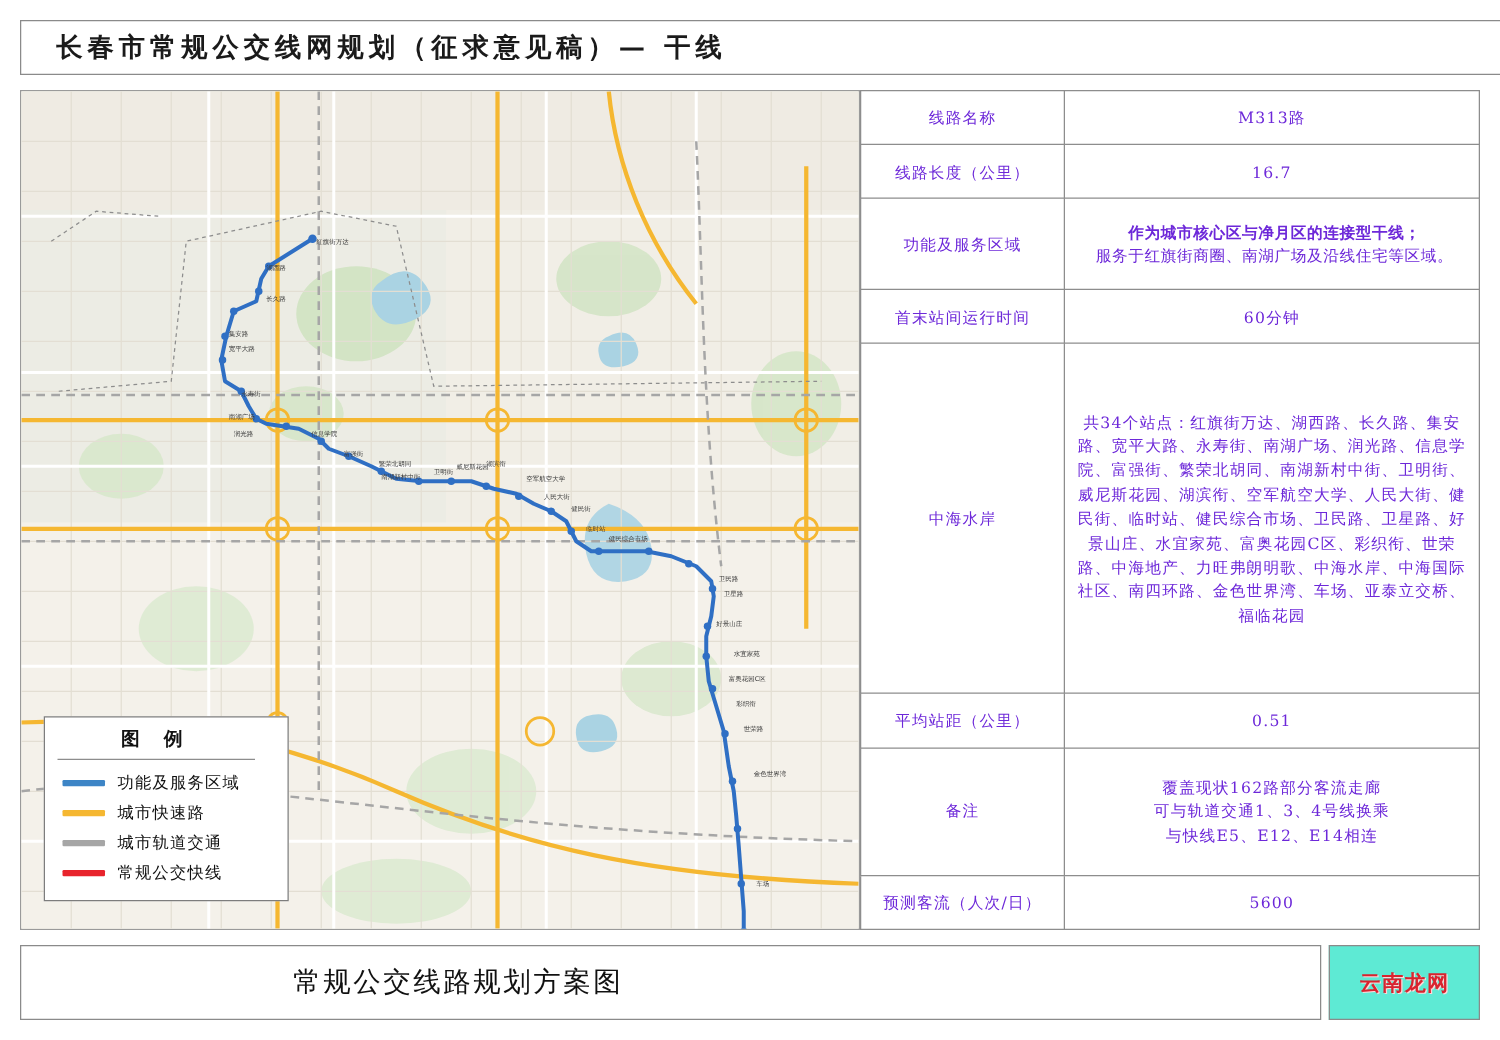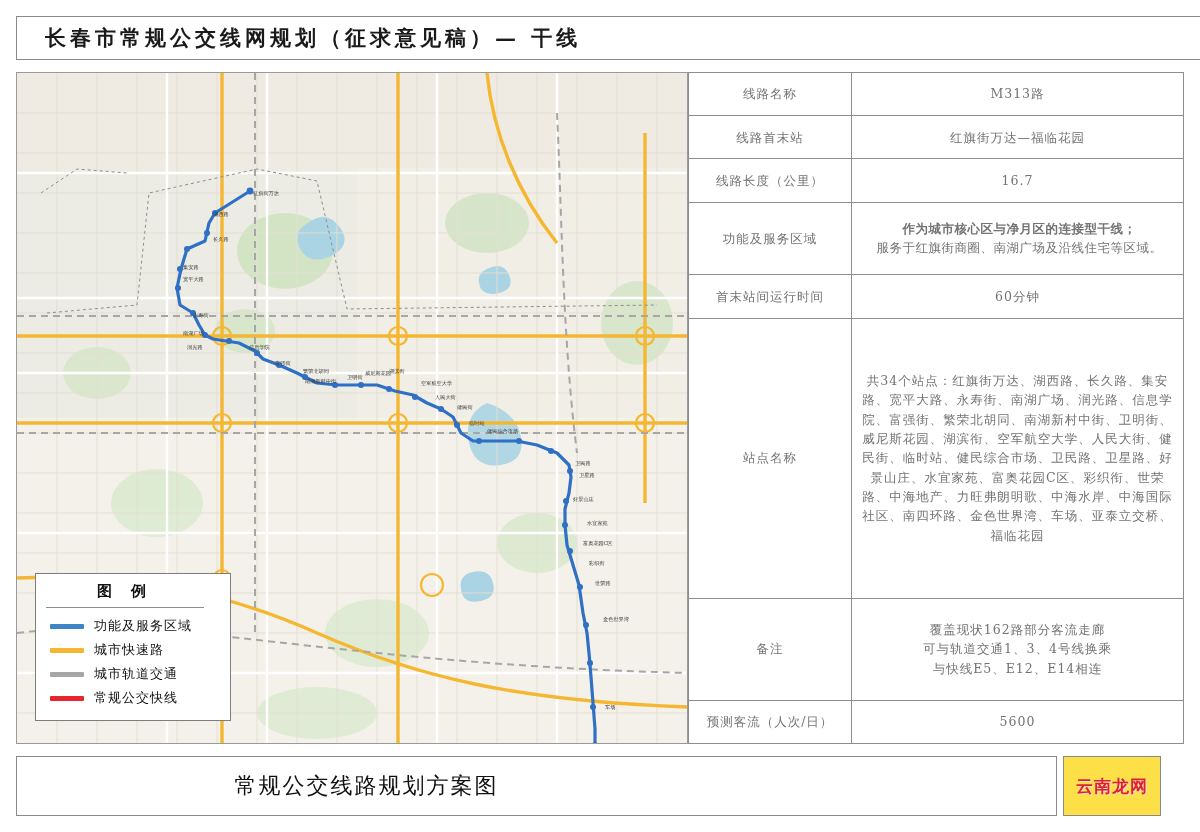--- a/index.html
+++ b/index.html
@@ -118,21 +118,21 @@
   table.info {
     border-collapse: collapse;
     width: 100%;
     height: 100%;
     table-layout: fixed;
   }
   table.info td {
     border: 1px solid #8d8d8d;
     font-family: "DejaVu Serif", serif;
     font-size: 12.5px;
-    color: #737373;
+    color: #6d28d9;
     padding: 4px 6px;
     vertical-align: middle;
     text-align: center;
     line-height: 1.55;
     letter-spacing: 1px;
   }
   td.label {
     width: 150px;
     letter-spacing: 2px;
   }
@@ -167,28 +167,28 @@
     font-family: "DejaVu Serif", serif;
     font-size: 22px;
     letter-spacing: 2px;
     color: #111;
     margin-left: -340px;
   }
   .watermark-box {
     position: absolute;
     left: 1063px;
     top: 756px;
-    width: 98px;
+    width: 121px;
     height: 60px;
     border: 1px solid #8a8a8a;
     box-sizing: border-box;
     display: flex;
     align-items: center;
     justify-content: center;
-    background: #fde047;
+    background: #5eead4;
   }
   .watermark-text {
     font-family: "DejaVu Serif", serif;
     font-size: 17px;
     font-weight: bold;
     color: #d8242f;
     letter-spacing: 1px;
     text-shadow: 1px 1px 0 #ffd7d9;
   }
   
@@ -422,41 +422,41 @@
     </div>
 
     <div class="table-panel">
       <table class="info">
         <tbody>
           <tr>
             <td class="label">线路名称</td>
             <td class="value">M313路</td>
           </tr>
           <tr>
-            <td class="label">线路首末站</td>
-            <td class="value">红旗街万达—福临花园</td>
-          </tr>
-          <tr>
             <td class="label">线路长度（公里）</td>
             <td class="value">16.7</td>
           </tr>
           <tr>
             <td class="label">功能及服务区域</td>
             <td class="value left">
               <span class="bold-line">作为城市核心区与净月区的连接型干线；</span>
               <span>服务于红旗街商圈、南湖广场及沿线住宅等区域。</span>
             </td>
           </tr>
           <tr>
             <td class="label">首末站间运行时间</td>
             <td class="value">60分钟</td>
           </tr>
           <tr style="height:280px">
-            <td class="label">站点名称</td>
+            <td class="label">中海水岸</td>
             <td class="value stops-cell">共34个站点：红旗街万达、湖西路、长久路、集安路、宽平大路、永寿街、南湖广场、润光路、信息学院、富强街、繁荣北胡同、南湖新村中街、卫明街、威尼斯花园、湖滨衔、空军航空大学、人民大街、健民街、临时站、健民综合市场、卫民路、卫星路、好景山庄、水宜家苑、富奥花园C区、彩织衔、世荣路、中海地产、力旺弗朗明歌、中海水岸、中海国际社区、南四环路、金色世界湾、车场、亚泰立交桥、福临花园</td>
+          </tr>
+          <tr>
+            <td class="label">平均站距（公里）</td>
+            <td class="value">0.51</td>
           </tr>
           <tr>
             <td class="label">备注</td>
             <td class="value">
               <div>覆盖现状162路部分客流走廊</div>
               <div>可与轨道交通1、3、4号线换乘</div>
               <div>与快线E5、E12、E14相连</div>
             </td>
           </tr>
           <tr>

